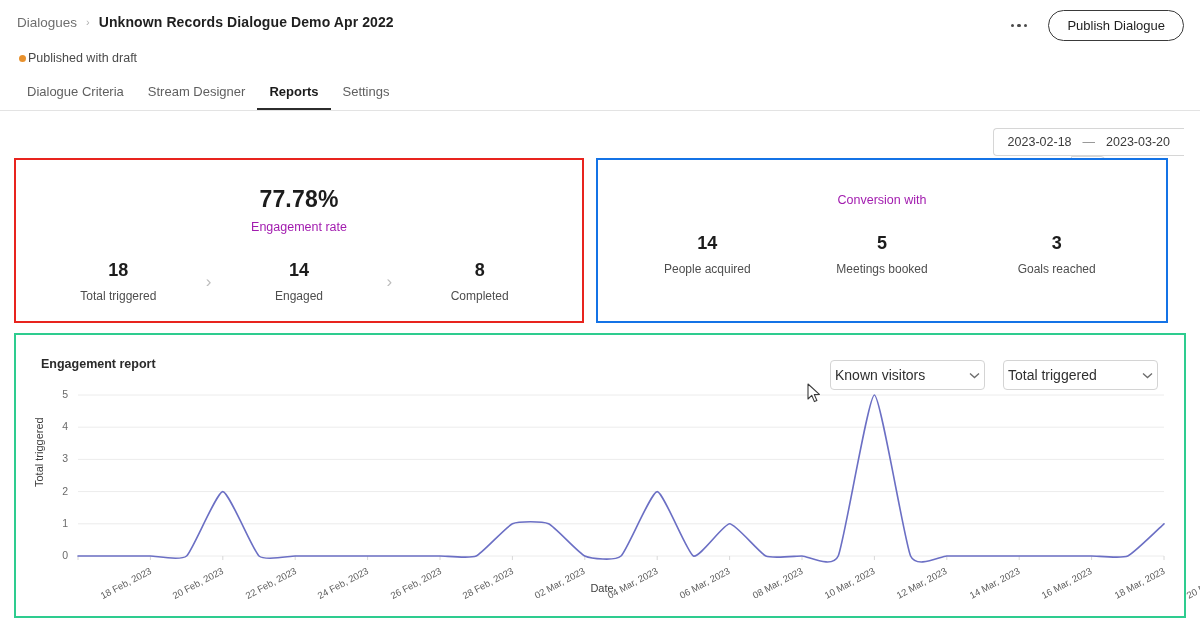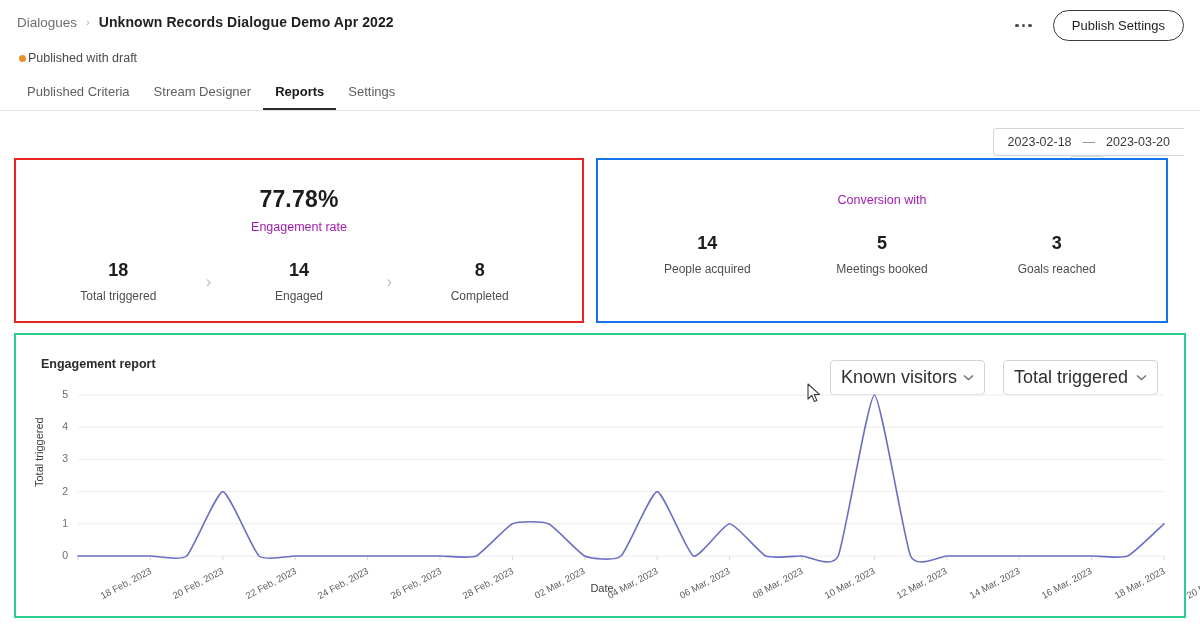--- a/index.html
+++ b/index.html
@@ -79,22 +79,22 @@
   
   .chart-card {
     position: absolute; left: 14px; top: 333px;
     width: 1172px; height: 285px;
     border: 2px solid #2ecc8f; background: #fff;
   }
   .chart-title { position: absolute; left: 25px; top: 22px; font-size: 12.5px; font-weight: bold; color: #2a2a2a; }
   .chart-selects { position: absolute; right: 26px; top: 25px; display: flex; gap: 18px; }
   .select {
     border: 1px solid #d4d4d4; border-radius: 4px; background: #fff;
-    width: 155px; padding: 6px 10px; display: flex; align-items: center; justify-content: space-between;
-    font-size: 18px; color: #2f2f2f; cursor: pointer;
+    width: 155px; padding: 6px 4px; display: flex; align-items: center; justify-content: space-between;
+    font-size: 14px; color: #2f2f2f; cursor: pointer;
   }
   .select .chevd { color: #6d6d6d; font-size: 10px; }
 
   .plot { position: absolute; left: 0; top: 48px; width: 1172px; height: 237px; }
   .ylabel {
     position: absolute; left: 17px; top: 104px;
     transform: rotate(-90deg); transform-origin: left top;
     font-size: 11px; color: #3d3d3d; white-space: nowrap;
   }
   .xlabel { position: absolute; left: 0; right: 0; top: 199px; text-align: center; font-size: 11px; color: #3d3d3d; }
@@ -120,33 +120,33 @@
       <span class="crumb-sep">›</span>
       <span class="crumb-current">Unknown Records Dialogue Demo Apr 2022</span>
     </div>
 
     <div class="status-row">
       <span class="status-dot"></span>
       <span class="status-text">Published with draft</span>
     </div>
 
     <div class="tabs">
-      <div class="tab">Published Criteria</div>
+      <div class="tab">Dialogue Criteria</div>
       <div class="tab">Stream Designer</div>
       <div class="tab active">Reports</div>
       <div class="tab">Settings</div>
     </div>
 
     <div class="header-actions">
       <div class="more-btn">
           <i></i>
           <i></i>
           <i></i>
         </div>
-      <button class="publish-btn">Publish Settings</button>
+      <button class="publish-btn">Publish Dialogue</button>
     </div>
 
     <div class="header-rule"></div>
   </div>
 
   <div class="daterange-wrap">
     <div class="daterange">
       <span>2023-02-18</span>
       <span class="dr-dash">—</span>
       <span>2023-03-20</span>

